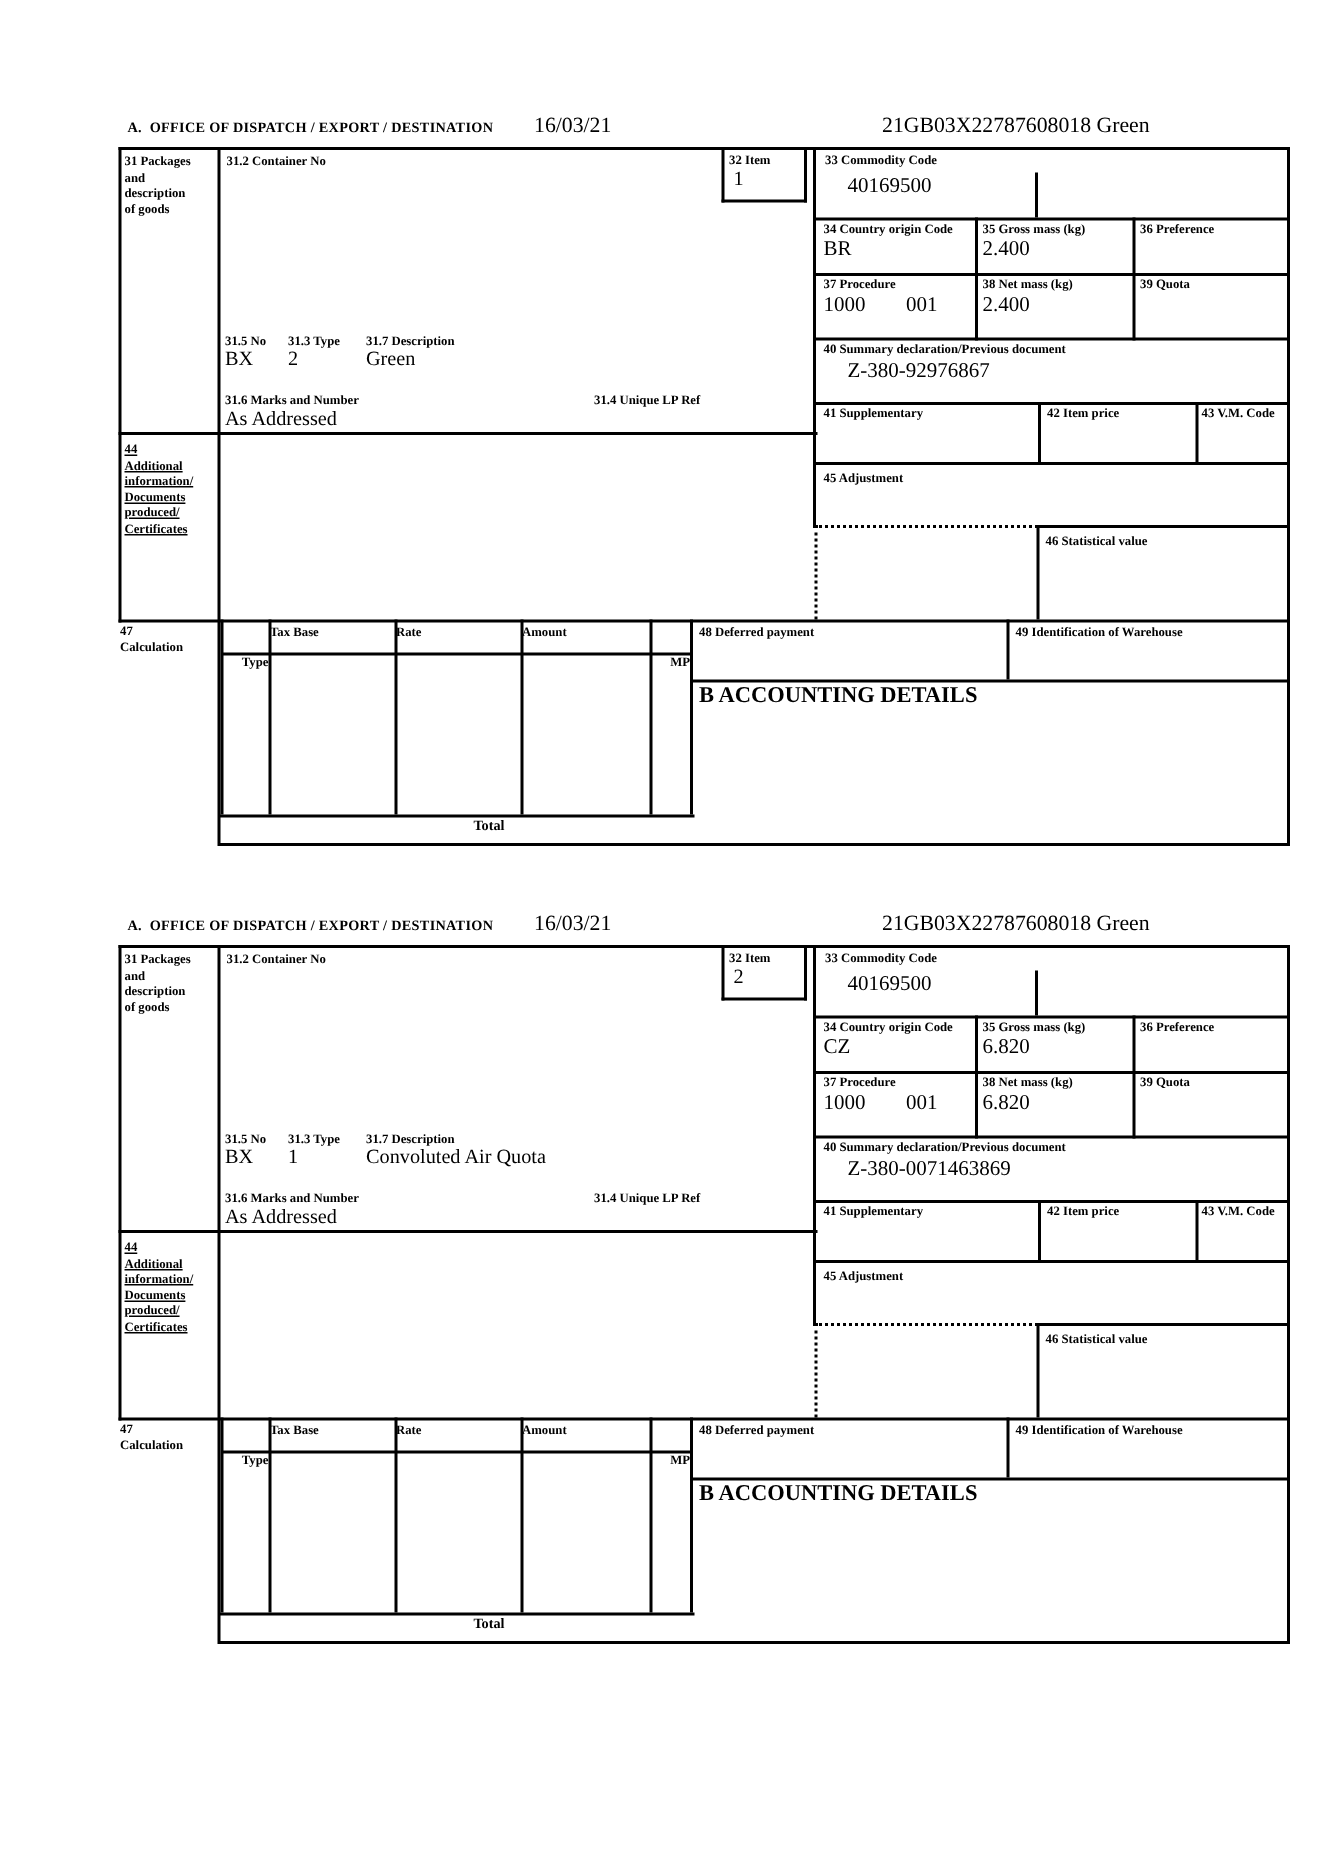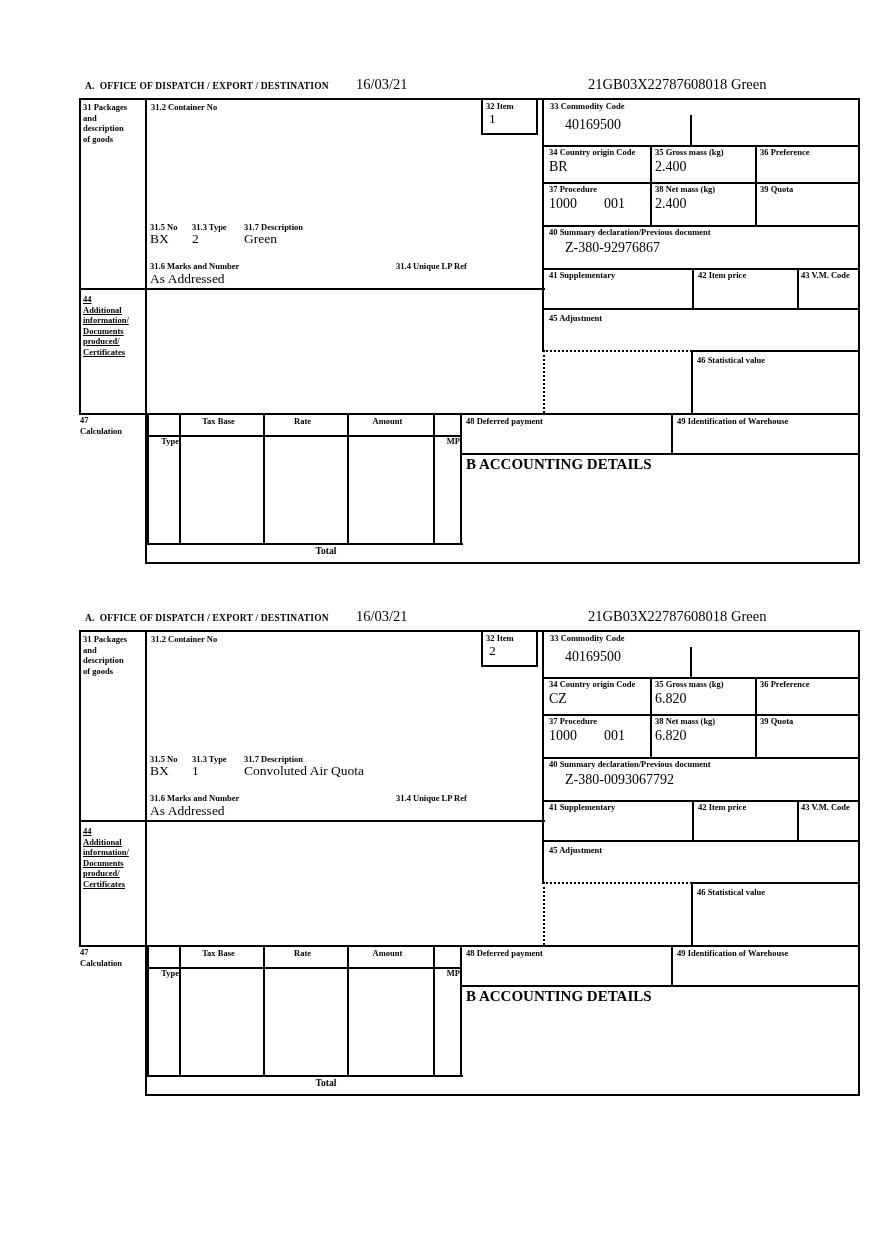--- a/index.html
+++ b/index.html
@@ -11,21 +11,21 @@
   .v{width:2px;}
   .hd{position:absolute;border-top:2px dotted #000;height:0;}
   .vd{position:absolute;border-left:2px dotted #000;width:0;}
   .lbl{position:absolute;font-weight:bold;font-size:8.5px;line-height:10.5px;white-space:nowrap;}
   .ml{white-space:pre-line;}
   .val{position:absolute;font-size:13.5px;line-height:15px;white-space:nowrap;}
   .vbig{font-size:14px;}
   .hdrA{position:absolute;font-weight:bold;font-size:9.5px;white-space:pre;letter-spacing:.2px;}
   .hdrV{position:absolute;font-size:14.5px;white-space:nowrap;}
   .th{position:absolute;top:341px;font-weight:bold;font-size:8.5px;}
-  .tr{text-align:center;padding-right:6px;box-sizing:border-box;}
+  .tr{text-align:left;padding-right:6px;box-sizing:border-box;}
   .tc{text-align:right;margin-top:20px;}
   .bhdr{position:absolute;font-weight:bold;font-size:15px;white-space:nowrap;}
   .total{position:absolute;left:148px;width:356px;top:471px;text-align:center;
          font-weight:bold;font-size:9.5px;}
   .u{text-decoration:underline;}
 </style>
 </head>
 <body>
 
 <div class="section" style="top: 75px;">
@@ -205,21 +205,21 @@
   <div class="lbl" style="left:760px;top:72px;">36 Preference</div>
 
   <div class="lbl" style="left:549px;top:109px;">37 Procedure</div>
   <div class="val vbig" style="left:549px;top:121px;">1000</div>
   <div class="val vbig" style="left:604px;top:121px;">001</div>
   <div class="lbl" style="left:655px;top:109px;">38 Net mass (kg)</div>
   <div class="val vbig" style="left:655px;top:121px;">6.820</div>
   <div class="lbl" style="left:760px;top:109px;">39 Quota</div>
 
   <div class="lbl" style="left:549px;top:152px;">40 Summary declaration/Previous document</div>
-  <div class="val vbig" style="left:565px;top:165px;">Z-380-0093067792</div>
+  <div class="val vbig" style="left:565px;top:165px;">Z-380-0071463869</div>
 
   <div class="lbl" style="left:549px;top:195px;">41 Supplementary</div>
   <div class="lbl" style="left:698px;top:195px;">42 Item price</div>
   <div class="lbl" style="left:801px;top:195px;">43 V.M. Code</div>
 
   <div class="lbl" style="left:549px;top:238px;">45 Adjustment</div>
   <div class="lbl" style="left:697px;top:280px;">46 Statistical value</div>
 
   <div class="lbl" style="left:150px;top:147px;">31.5 No</div>
   <div class="lbl" style="left:192px;top:147px;">31.3 Type</div>

